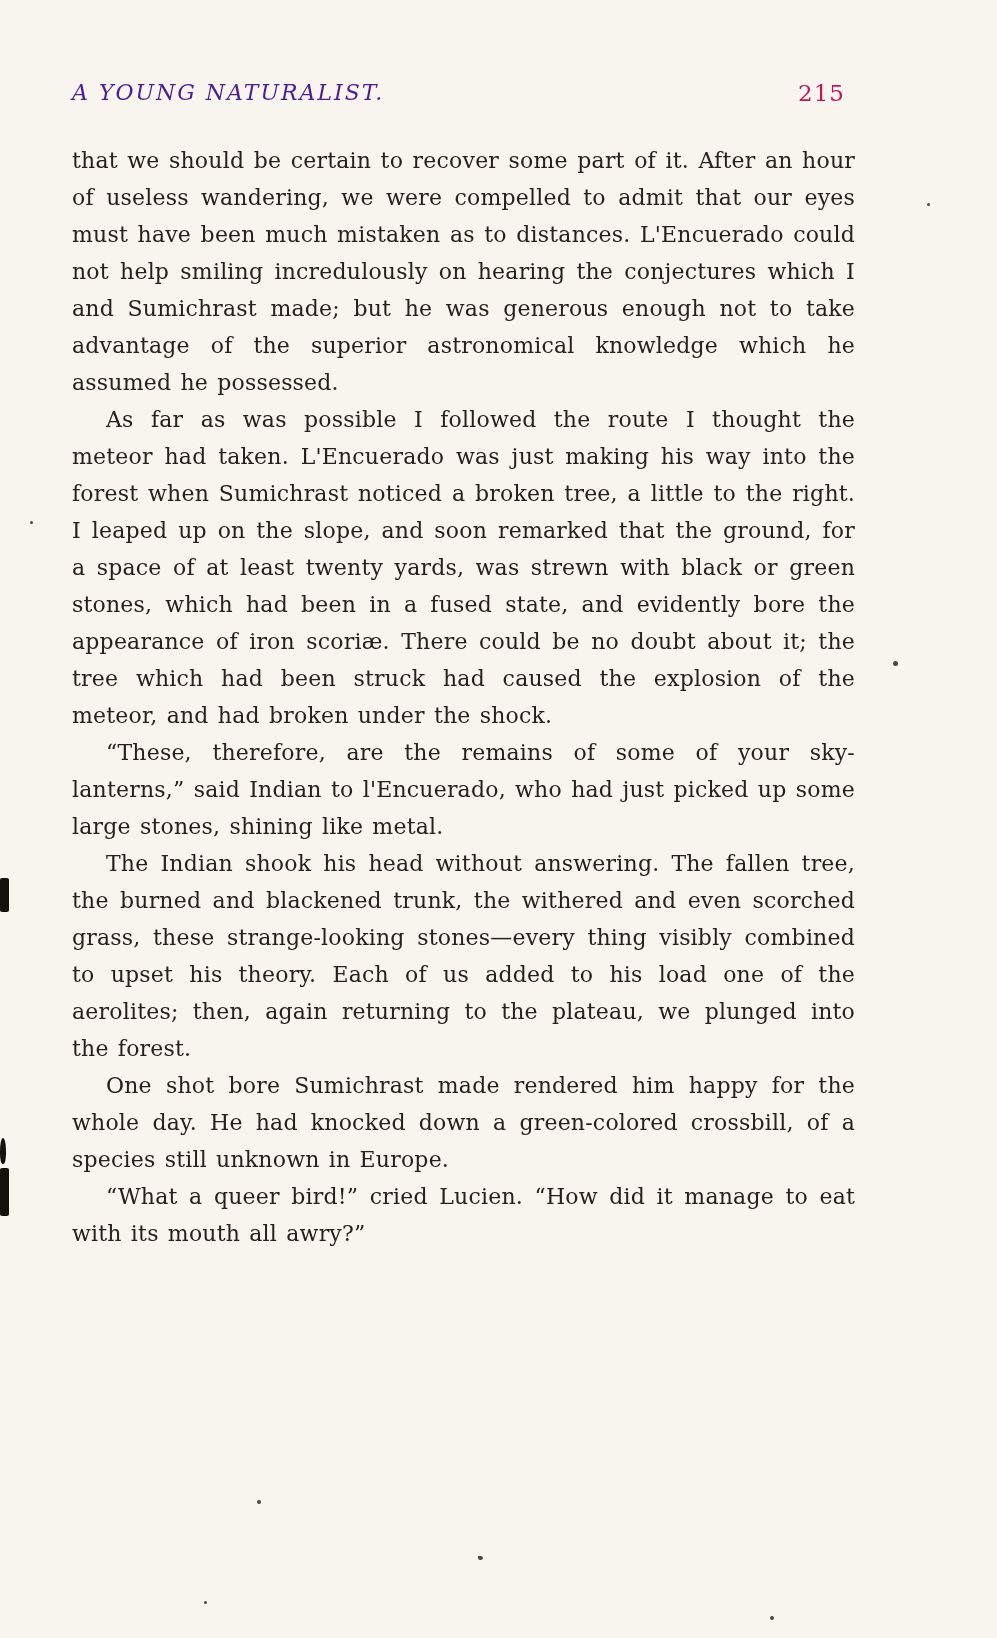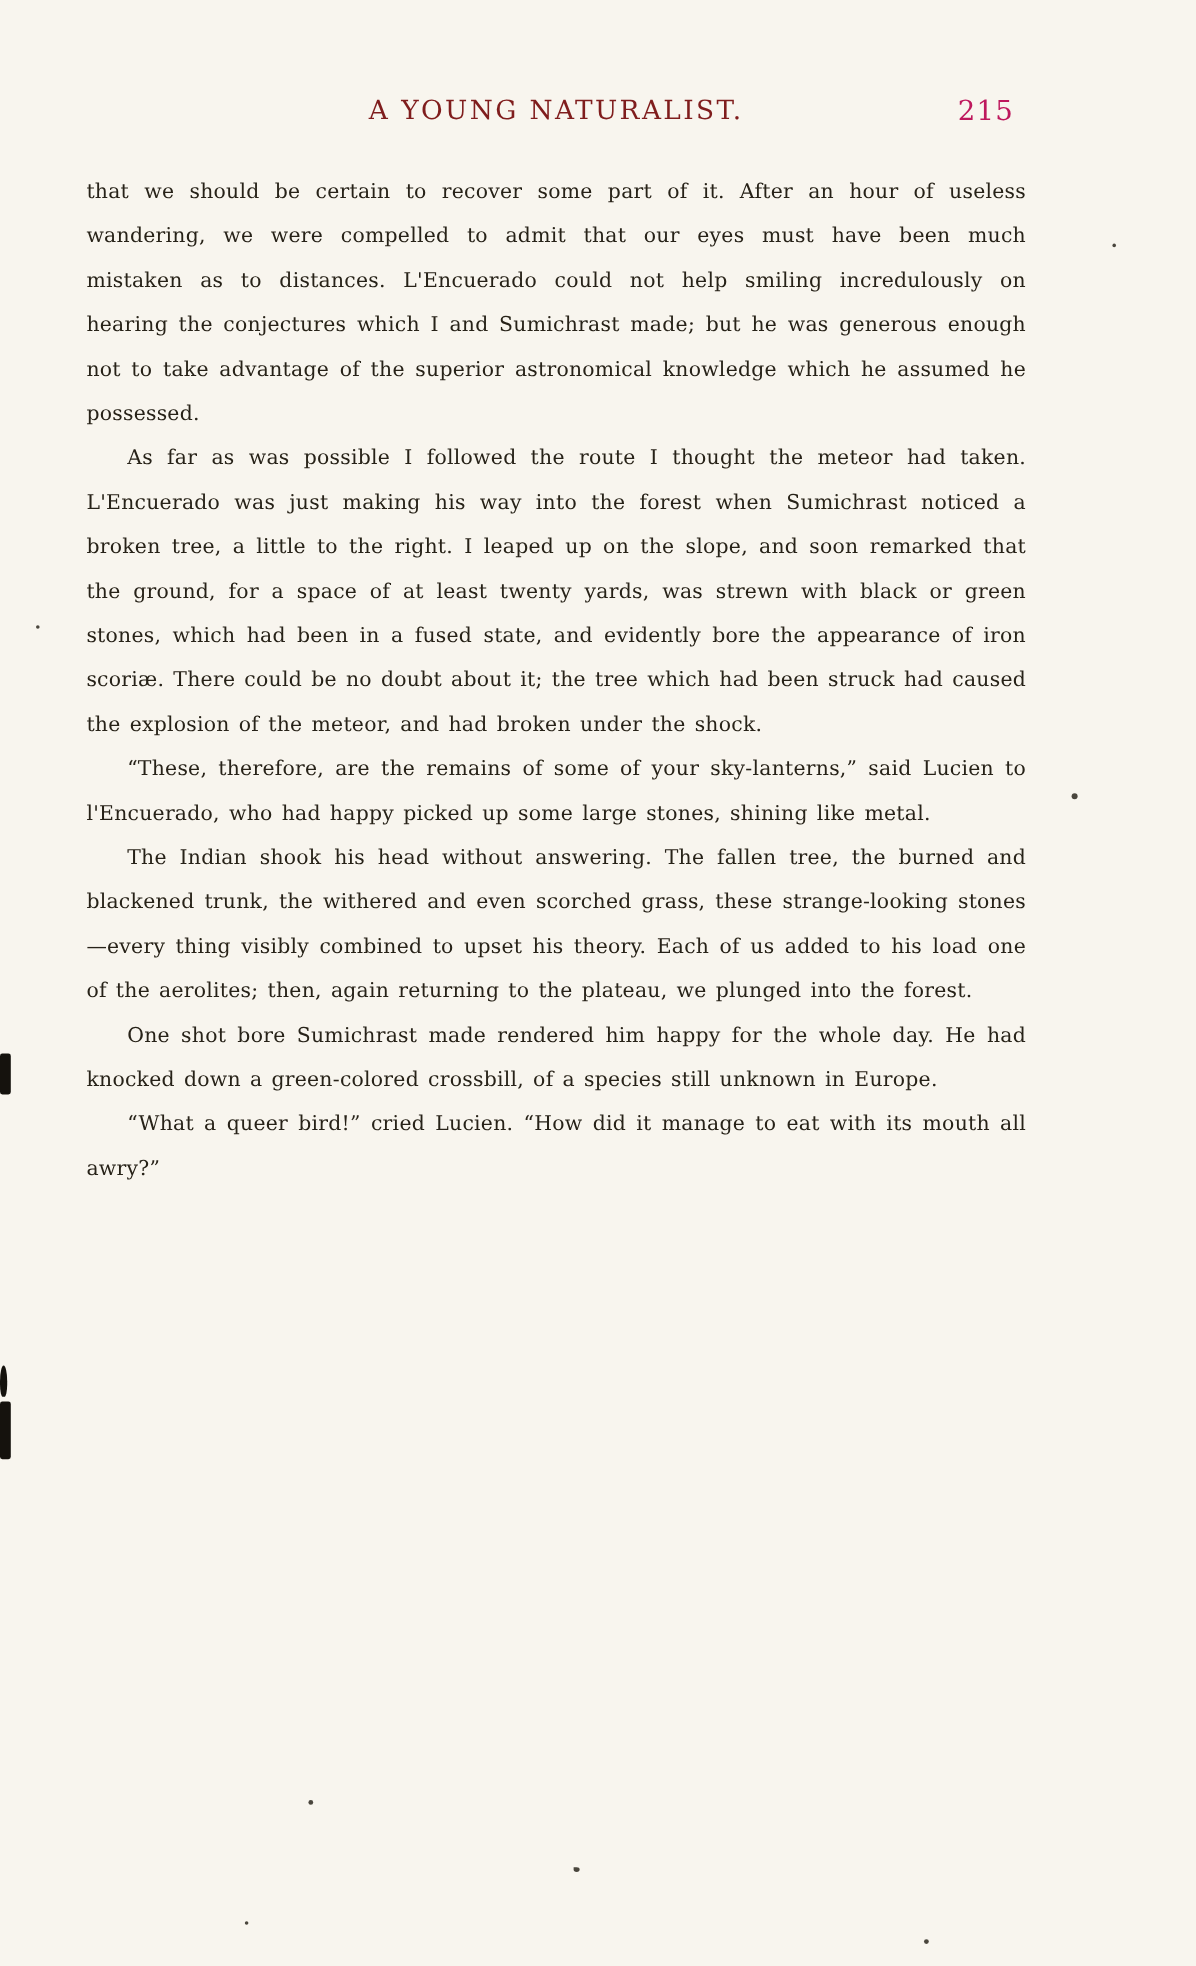--- a/index.html
+++ b/index.html
@@ -27,36 +27,36 @@
   }
   .running-header {
     position: relative;
     height: 40px;
     margin-bottom: 22px;
   }
   .running-title {
     position: absolute;
     left: 0;
     right: 0;
-    text-align: center;
+    font-style: italic;
     font-size: 22px;
     letter-spacing: 2px;
-    color: #7f1d1d;
+    color: #4c1d95;
   }
   .page-number {
     position: absolute;
     right: 10px;
     top: 0;
     font-size: 23px;
     letter-spacing: 1px;
     color: #be185d;
   }
   .body-text p {
     margin: 0;
-    font-size: 17px;
+    font-size: 22px;
     line-height: 37px;
     text-align: justify;
     text-indent: 34px;
     letter-spacing: 0.2px;
     word-spacing: 2px;
     color: #272218;
   }
   .body-text p.no-indent {
     text-indent: 0;
   }
@@ -90,21 +90,21 @@
   <div class="text-block">
 
     <div class="running-header">
       <span class="running-title">A YOUNG NATURALIST.</span>
       <span class="page-number">215</span>
     </div>
 
     <div class="body-text">
       <p class="no-indent">that we should be certain to recover some part of it.  After an hour of useless wandering, we were compelled to admit that our eyes must have been much mistaken as to distances.  L'Encuerado could not help smiling incredulously on hearing the conjectures which I and Sumichrast made; but he was generous enough not to take advantage of the superior astronomical knowledge which he assumed he possessed.</p>
       <p>As far as was possible I followed the route I thought the meteor had taken.  L'Encuerado was just making his way into the forest when Sumichrast noticed a broken tree, a little to the right.  I leaped up on the slope, and soon remarked that the ground, for a space of at least twenty yards, was strewn with black or green stones, which had been in a fused state, and evidently bore the appearance of iron scoriæ. There could be no doubt about it; the tree which had been struck had caused the explosion of the meteor, and had broken under the shock.</p>
-      <p>“These, therefore, are the remains of some of your sky-lanterns,” said Lucien to l'Encuerado, who had happy picked up some large stones, shining like metal.</p>
+      <p>“These, therefore, are the remains of some of your sky-lanterns,” said Indian to l'Encuerado, who had just picked up some large stones, shining like metal.</p>
       <p>The Indian shook his head without answering.  The fallen tree, the burned and blackened trunk, the withered and even scorched grass, these strange-looking stones—every thing visibly combined to upset his theory.  Each of us added to his load one of the aerolites; then, again returning to the plateau, we plunged into the forest.</p>
       <p>One shot bore Sumichrast made rendered him happy for the whole day.  He had knocked down a green-colored crossbill, of a species still unknown in Europe.</p>
       <p>“What a queer bird!” cried Lucien.  “How did it manage to eat with its mouth all awry?”</p>
     </div>
 
   </div>
 
   <div class="ink-mark m1"></div>
   <div class="ink-mark m2"></div>
   <div class="ink-mark m3"></div>

